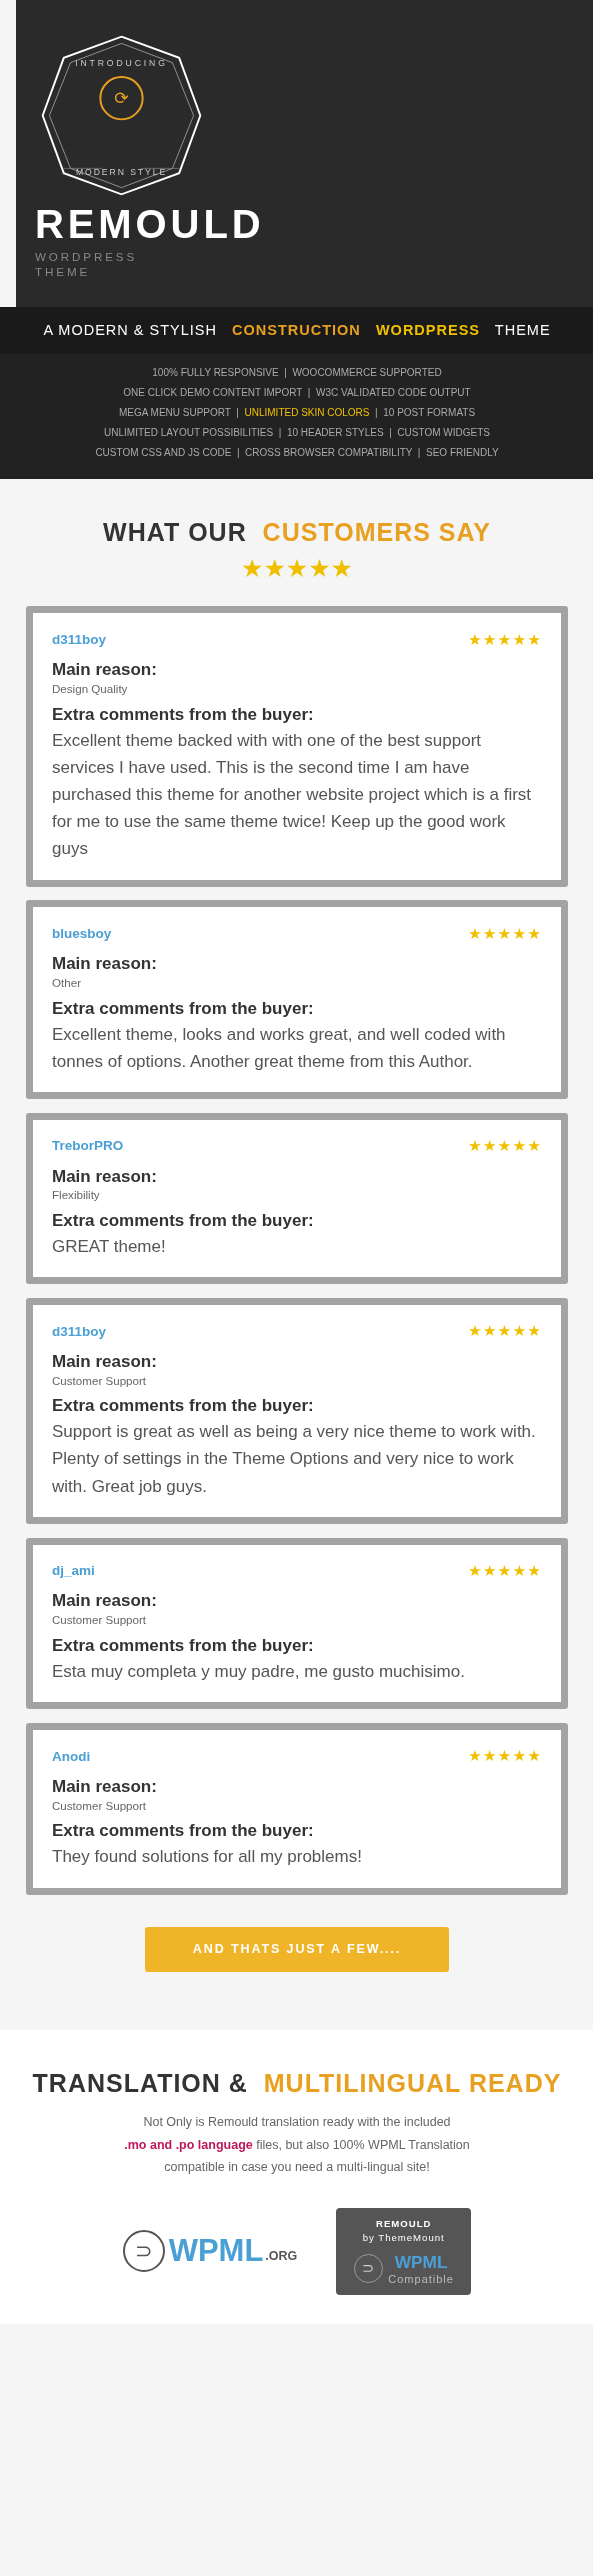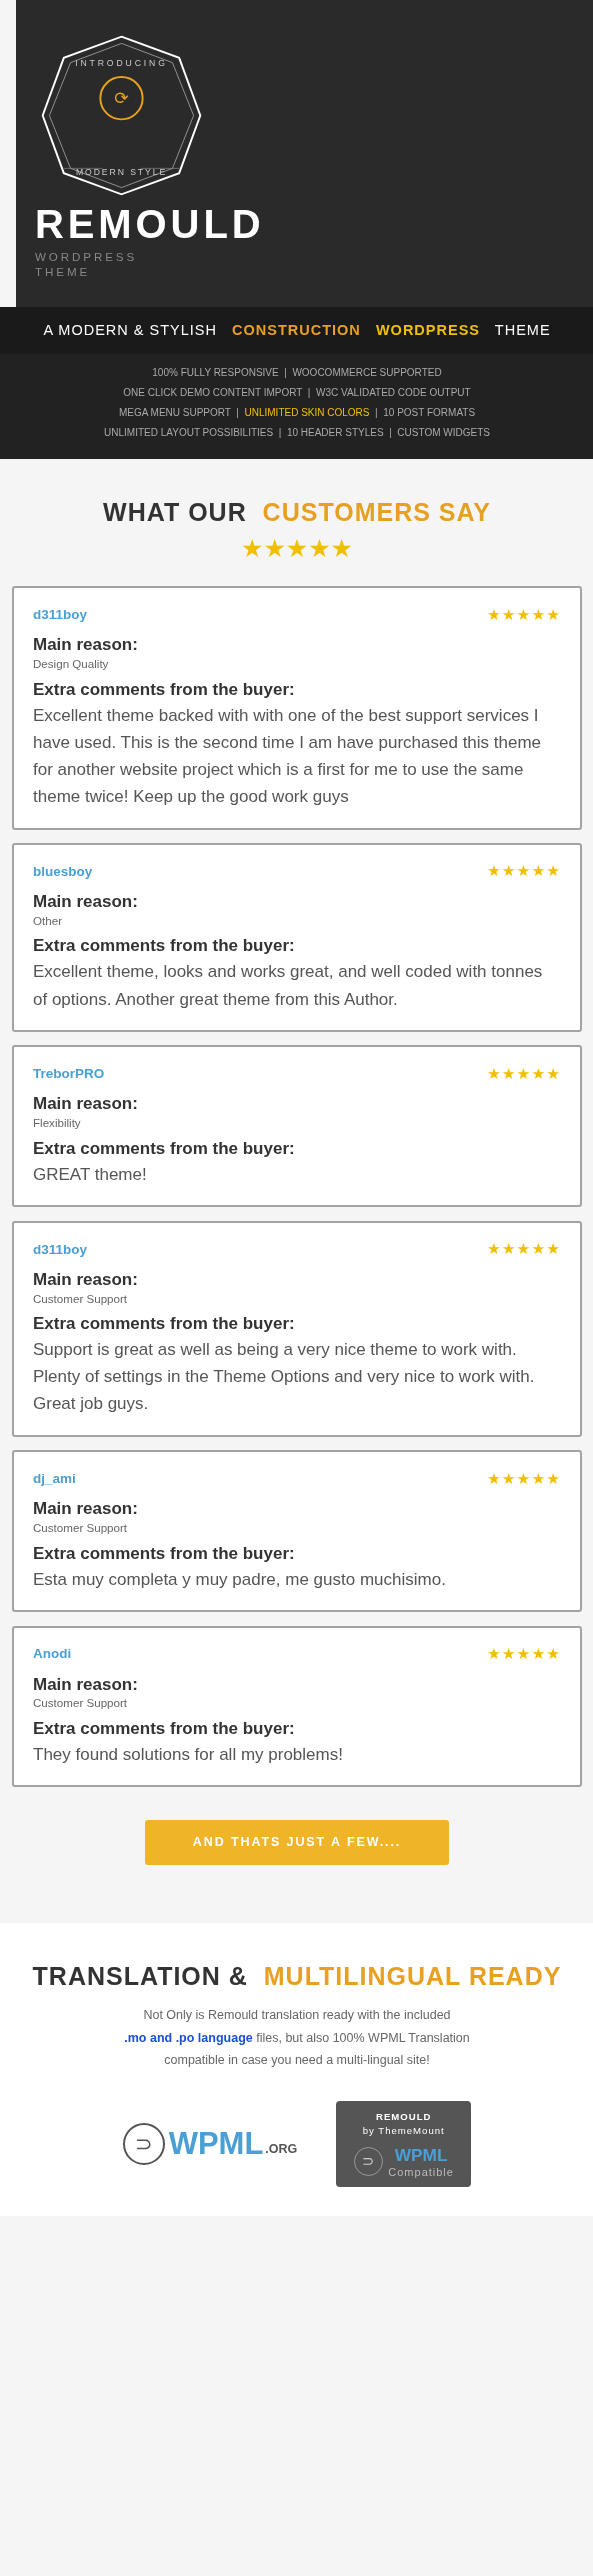--- a/index.html
+++ b/index.html
@@ -65,42 +65,42 @@
       color: #aaa;
       font-size: 10px;
       line-height: 2;
     }
     .features-section span.highlight { color: #f0c000; }
     .features-section .more { color: #e8a020; font-weight: 700; }
 
     
     .customers-section {
       background: #f5f5f5;
-      padding: 39px 12px 29px;
+      padding: 39px 26px 29px;
     }
     .section-title {
       text-align: center;
       font-size: 25px;
       font-weight: 700;
       color: #333;
       margin-bottom: 7.7px;
       letter-spacing: 1px;
     }
     .section-title span.orange { color: #e8a020; }
     .stars-row {
       text-align: center;
       font-size: 25px;
       color: #f0c000;
       margin-bottom: 23px;
     }
 
     
     .review-card {
       background: #fff;
-      border: 2px solid #a3a3a3;
+      border: 7px solid #a3a3a3;
       border-radius: 2.9px;
       padding: 17.3px 19px;
       margin-bottom: 13.5px;
     }
     .review-header {
       display: flex;
       justify-content: space-between;
       align-items: center;
       margin-bottom: 11.6px;
     }
@@ -158,21 +158,21 @@
     }
     .translation-section .section-title {
       margin-bottom: 13.5px;
     }
     .translation-desc {
       font-size: 12.5px;
       color: #666;
       line-height: 1.8;
       margin-bottom: 29px;
     }
-    .translation-desc span.bold { font-weight: 700; color: #1d4ed8; }
+    .translation-desc span.bold { font-weight: 700; color: #be185d; }
 
     
     .logos-row {
       display: flex;
       justify-content: center;
       align-items: center;
       gap: 39px;
       margin-top: 9.6px;
     }
 
@@ -308,20 +308,27 @@
     <span class="highlight">UNLIMITED SKIN COLORS</span>
     &nbsp;|&nbsp;
     <span>10 POST FORMATS</span>
   </div>
   <div>
     <span>UNLIMITED LAYOUT POSSIBILITIES</span>
     &nbsp;|&nbsp;
     <span>10 HEADER STYLES</span>
     &nbsp;|&nbsp;
     <span>CUSTOM WIDGETS</span>
+  </div>
+  <div>
+    <span>CUSTOM CSS AND JS CODE</span>
+    &nbsp;|&nbsp;
+    <span>CROSS BROWSER COMPATIBILITY</span>
+    &nbsp;|&nbsp;
+    <span>SEO FRIENDLY</span>
   </div>
 </div>
 
 <div class="customers-section">
   <h2 class="section-title">
     <span>WHAT OUR</span>
     &nbsp;<span class="orange">CUSTOMERS SAY</span>
   </h2>
   <div class="stars-row">★★★★★</div>
 

